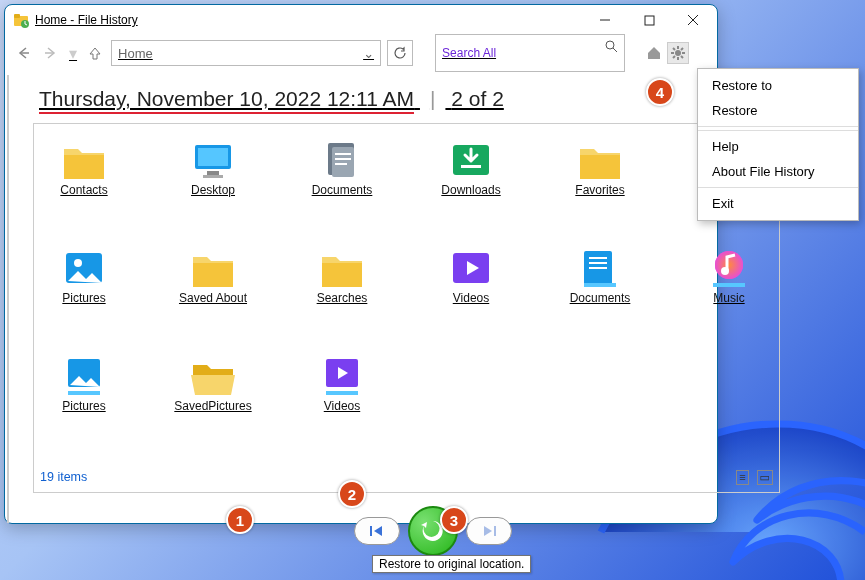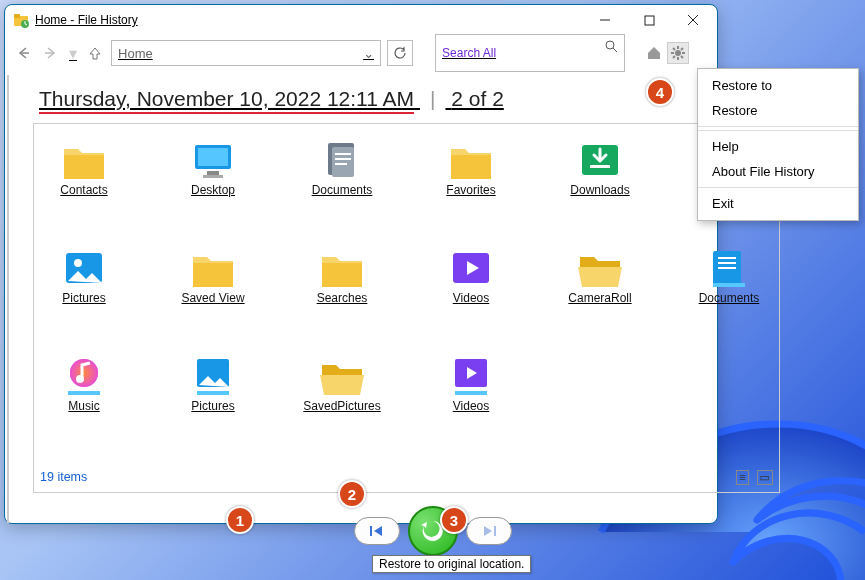--- a/index.html
+++ b/index.html
@@ -279,80 +279,72 @@
               <div class="ico">
                 <svg width="48" height="48" viewBox="0 0 48 48">
                   <use href="#i-documents"></use>
                 </svg>
               </div>
               <div class="lbl">Documents</div>
             </div>
             <div class="item">
               <div class="ico">
                 <svg width="48" height="48" viewBox="0 0 48 48">
+                  <use href="#i-downloads"></use>
+                </svg>
+              </div>
+              <div class="lbl">Downloads</div>
+            </div>
+            <div class="item">
+              <div class="ico">
+                <svg width="48" height="48" viewBox="0 0 48 48">
                   <use href="#i-folder-yellow"></use>
                 </svg>
               </div>
               <div class="lbl">Favorites</div>
             </div>
             <div class="item">
               <div class="ico">
                 <svg width="48" height="48" viewBox="0 0 48 48">
-                  <use href="#i-downloads"></use>
-                </svg>
-              </div>
-              <div class="lbl">Downloads</div>
-            </div>
-            <div class="item">
-              <div class="ico">
-                <svg width="48" height="48" viewBox="0 0 48 48">
                   <use href="#i-music"></use>
                 </svg>
               </div>
               <div class="lbl">Music</div>
             </div>
             <div class="item">
               <div class="ico">
                 <svg width="48" height="48" viewBox="0 0 48 48">
                   <use href="#i-pictures"></use>
                 </svg>
               </div>
               <div class="lbl">Pictures</div>
             </div>
             <div class="item">
               <div class="ico">
                 <svg width="48" height="48" viewBox="0 0 48 48">
                   <use href="#i-folder-yellow"></use>
                 </svg>
               </div>
-              <div class="lbl">Saved View</div>
+              <div class="lbl">Saved About</div>
             </div>
             <div class="item">
               <div class="ico">
                 <svg width="48" height="48" viewBox="0 0 48 48">
                   <use href="#i-folder-yellow"></use>
                 </svg>
               </div>
               <div class="lbl">Searches</div>
             </div>
             <div class="item">
               <div class="ico">
                 <svg width="48" height="48" viewBox="0 0 48 48">
                   <use href="#i-videos"></use>
                 </svg>
               </div>
               <div class="lbl">Videos</div>
-            </div>
-            <div class="item">
-              <div class="ico">
-                <svg width="48" height="48" viewBox="0 0 48 48">
-                  <use href="#i-folder-open"></use>
-                </svg>
-              </div>
-              <div class="lbl">CameraRoll</div>
             </div>
             <div class="item">
               <div class="ico">
                 <svg width="48" height="48" viewBox="0 0 48 48">
                   <use href="#i-doc-lib"></use>
                 </svg>
               </div>
               <div class="lbl">Documents</div>
             </div>
             <div class="item">

